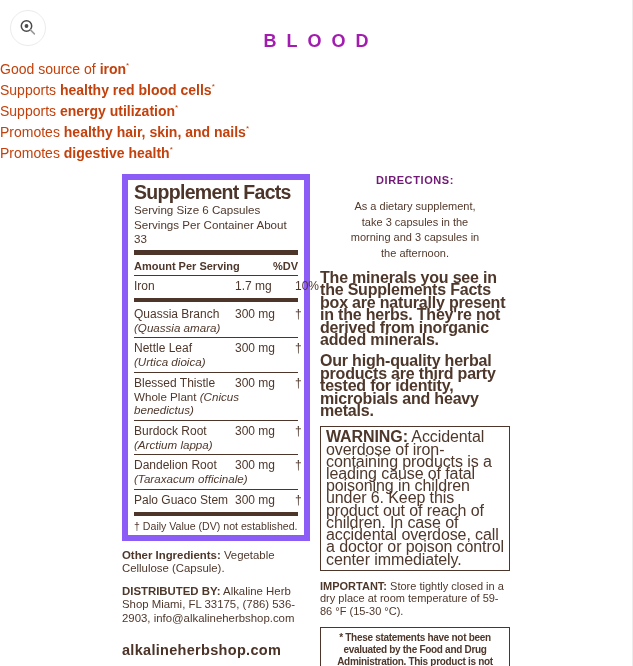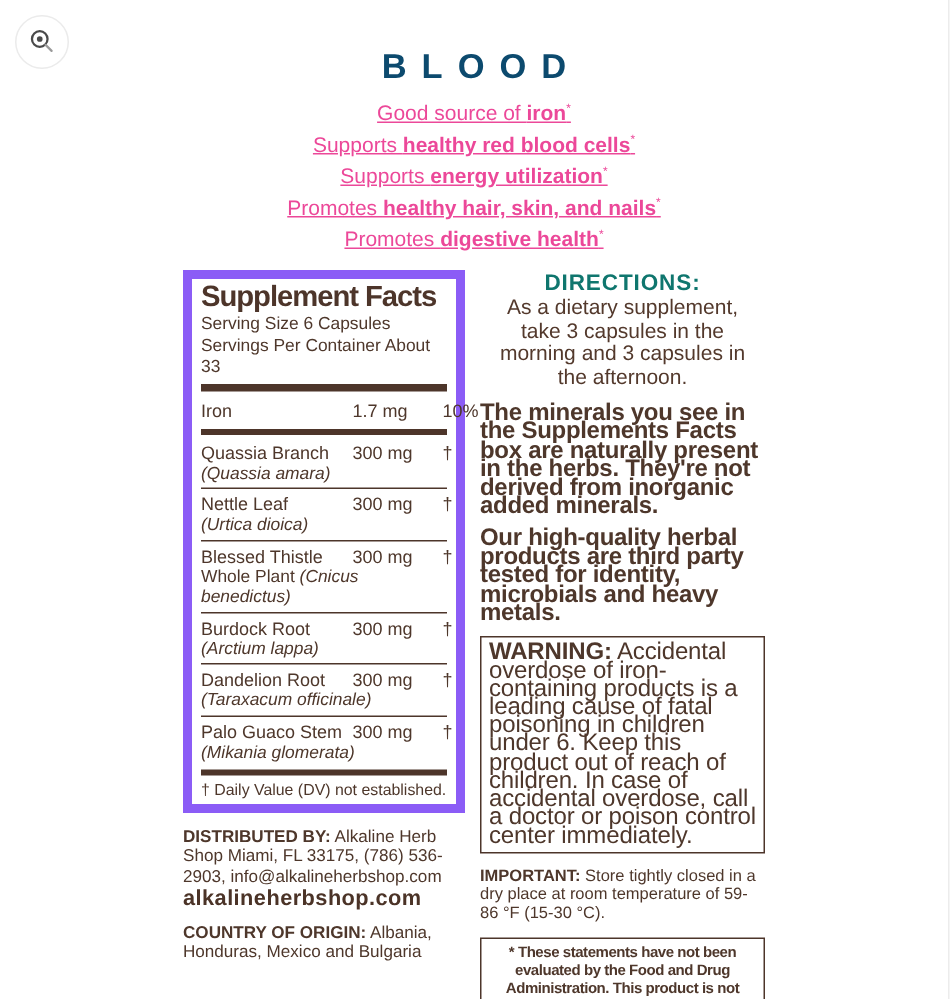--- a/index.html
+++ b/index.html
@@ -17,30 +17,28 @@
     position: absolute; left: 10px; top: 10px;
     width: 36px; height: 36px; border-radius: 50%;
     background: #fff; border: 1px solid #ebebeb;
     display: flex; align-items: center; justify-content: center;
     cursor: pointer;
   }
   
   .title {
     margin-top: 31px;
     text-align: center;
-    font-size: 23px; font-weight: 800;
+    font-size: 18px; font-weight: 800;
     letter-spacing: 10px; padding-left: 10px;
-    color: #0c4a6e;
+    color: #a21caf;
   }
   .claims { margin-top: 7px; }
   .claim-line {
-    text-align: center;
     font-size: 14px; line-height: 21px;
-    color: #ec4899;
-    text-decoration: underline;
+    color: #c2410c;
   }
   .claim-line b { font-weight: 800; }
   .claim-line sup { font-size: 8px; vertical-align: super; line-height: 0; }
   
   .columns {
     width: 388px; margin: 10px auto 0;
     display: flex; gap: 10px; align-items: flex-start;
   }
   .col-left  { width: 188px; flex: 0 0 188px; }
   .col-right { width: 190px; flex: 0 0 190px; }
@@ -71,30 +69,30 @@
   .sf-row { padding: 3px 0 3px; border-top: 1px solid #4d352a; }
   .sf-row.first { border-top: none; }
   .sf-line2 { font-size: 11.6px; line-height: 13.5px; }
   .sf-line2 i { font-style: italic; }
   .sf-footnote { font-size: 10.6px; padding: 2px 0 1px; }
   
   .lblock { margin-top: 8px; font-size: 11.4px; line-height: 13.2px; }
   .lblock b { font-weight: 700; }
   .website {
     font-size: 14.5px; font-weight: 800; letter-spacing: 0.3px;
-    margin-top: 1px; color: #4b3327;
+    margin-top: 19px; color: #4b3327;
   }
   
   .dir-heading {
-    text-align: center; font-size: 15px; font-weight: 800;
-    letter-spacing: 0.6px; color: #0f766e;
+    text-align: center; font-size: 11px; font-weight: 800;
+    letter-spacing: 0.6px; color: #701a75;
   }
   .dir-body {
-    margin-top: 0; text-align: center;
-    font-size: 14px; line-height: 15.5px;
+    margin-top: 13px; text-align: center;
+    font-size: 11px; line-height: 15.5px;
     white-space: pre-line; color: #53392c;
   }
   .note-bold {
     margin-top: 11px; font-weight: 700;
     font-size: 16px; line-height: 12.4px; letter-spacing: -0.2px;
   }
   .warning-box {
     margin-top: 9px; border: 1.5px solid #4d352a;
     padding: 4px 5px; font-size: 16px; line-height: 12.2px;
     letter-spacing: -0.1px;
@@ -134,20 +132,24 @@
 
 <div class="columns">
 
   <div class="col-left">
 
     <div class="sf-box">
       <div class="sf-title">Supplement Facts</div>
       <div class="sf-serving">Serving Size 6 Capsules</div>
       <div class="sf-serving">Servings Per Container About 33</div>
       <div class="bar"></div>
+      <div class="sf-header">
+        <span>Amount Per Serving</span>
+        <span>%DV</span>
+      </div>
       <div class="sf-grid sf-iron">
         <span>Iron</span>
         <span class="amt">1.7 mg</span>
         <span class="dv">10%</span>
       </div>
       <div class="bar-thin"></div>
 
       <div class="sf-row first">
         <div class="sf-grid">
           <span>Quassia Branch</span>
@@ -187,27 +189,29 @@
           <span class="dv">†</span>
         </div>
         <div class="sf-line2"><span></span><i>(Taraxacum officinale)</i></div>
       </div>
       <div class="sf-row">
         <div class="sf-grid">
           <span>Palo Guaco Stem</span>
           <span class="amt">300 mg</span>
           <span class="dv">†</span>
         </div>
-        <div class="sf-line2"><span></span><i>(Mikania glomerata)</i></div>
       </div>
 
       <div class="bar-thin"></div>
       <div class="sf-footnote">† Daily Value (DV) not established.</div>
     </div>
 
+    <div class="lblock">
+      <b>Other Ingredients:</b><span> Vegetable Cellulose (Capsule).</span>
+    </div>
 
     <div class="lblock" style="margin-top:10px">
       <b>DISTRIBUTED BY:</b><span> Alkaline Herb Shop Miami, FL 33175, (786) 536-2903, info@alkalineherbshop.com</span>
       <div class="website">alkalineherbshop.com</div>
     </div>
 
     <div class="lblock" style="margin-top:10px">
       <b>COUNTRY OF ORIGIN:</b><span> Albania, Honduras, Mexico and Bulgaria</span>
     </div>
   </div>

